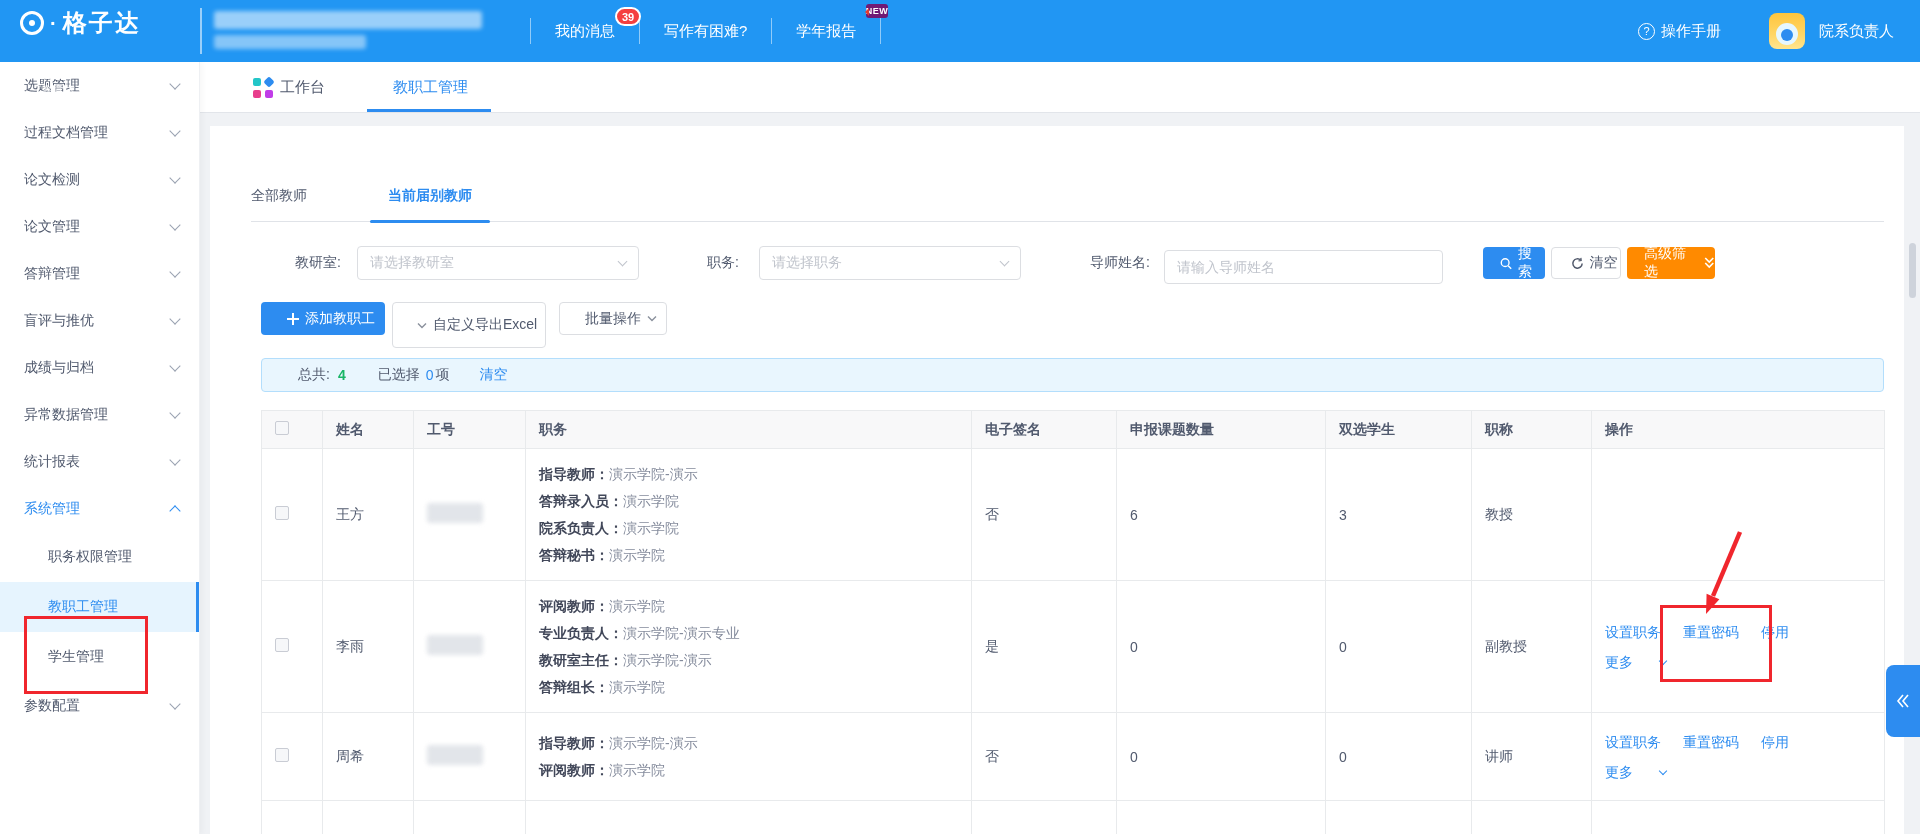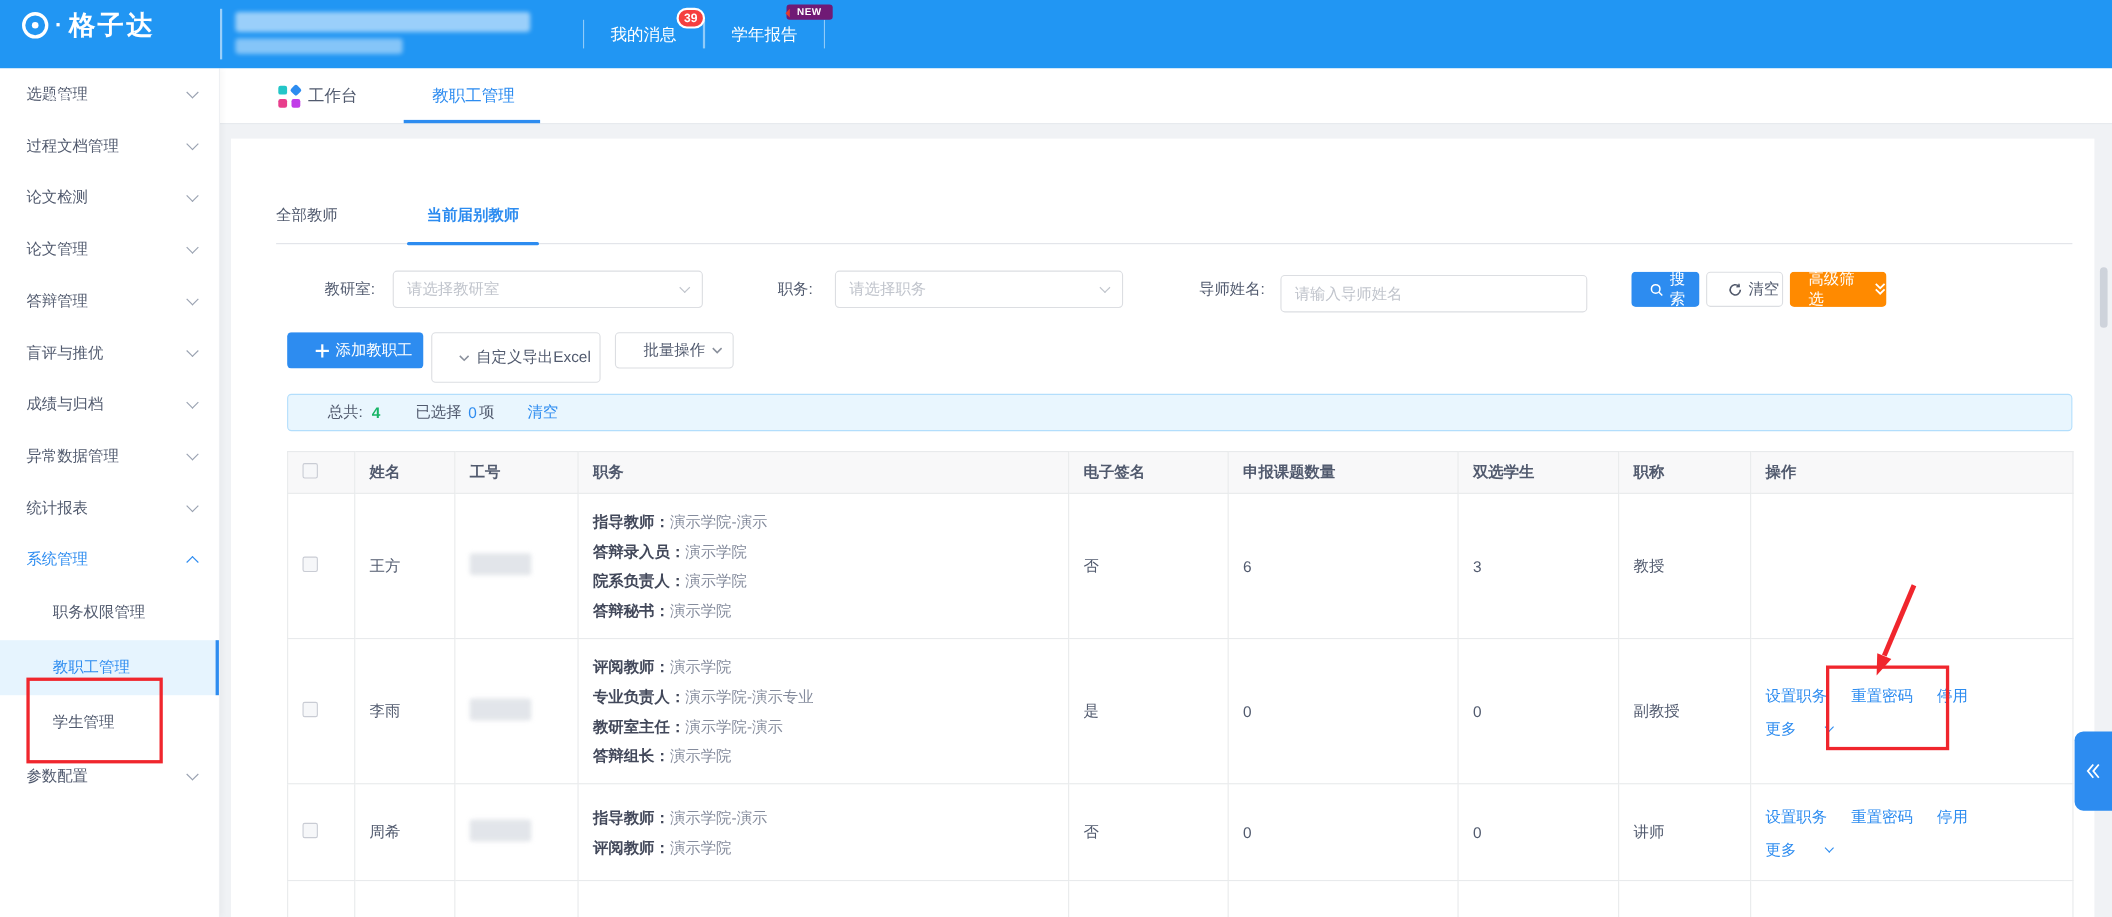--- a/index.html
+++ b/index.html
@@ -17,21 +17,21 @@
   .logo-sub { margin-top:3px; display:flex; align-items:center; gap:6px; }
   .logo-sub .dash { width:16px; height:1px; background:rgba(255,255,255,.85); }
   .logo-sub .txt { font-size:9px; letter-spacing:3px; color:rgba(255,255,255,.95);margin-top:41px; }
   .hdr-sep { position:absolute; left:200px; top:8px; width:2px; height:46px; background:rgba(255,255,255,.55); }
   .blur-school1 { position:absolute; left:214px; top:11px; width:268px; height:18px; background:rgba(255,255,255,.55); border-radius:3px; filter:blur(2px); }
   .blur-school2 { position:absolute; left:214px; top:35px; width:152px; height:14px; background:rgba(255,255,255,.45); border-radius:3px; filter:blur(2px); }
   .hdr-menu { position:absolute; left:530px; top:0; height:62px; display:flex; align-items:center; }
   .hdr-menu .vsep { width:1px; height:26px; background:rgba(255,255,255,.5); }
   .hdr-menu .mitem { position:relative; color:#fff; font-size:15px; padding:0 24px; height:62px; display:flex; align-items:center; cursor:pointer; }
   .badge-num { position:absolute; top:7px; right:-2px; min-width:26px; height:19px; background:#f53f3f; border:2px solid #fff; border-radius:10px; color:#fff; font-size:11px; font-weight:bold; display:flex; align-items:center; justify-content:center; padding:0 4px; }
-  .badge-new { position:absolute; top:4px; right:-8px; background:#701a75; color:#fff; font-size:9px; font-weight:bold; padding:2px 10px; border-radius:3px; letter-spacing:.5px; }
+  .badge-new { position:absolute; top:4px; right:-8px; background:#701a75; color:#fff; font-size:9px; font-weight:bold; padding:2px 0; border-radius:3px; letter-spacing:.5px; }
   .badge-new::before { content:""; position:absolute; left:-5px; top:4px; border:4px solid transparent; border-right-color:#e23c2f; }
   .hdr-right { position:absolute; right:26px; top:0; height:62px; display:flex; align-items:center; gap:14px; color:#fff; font-size:15px; }
   .qmark { width:17px; height:17px; border:1.5px solid #fff; border-radius:50%; display:inline-flex; align-items:center; justify-content:center; font-size:11px; margin-right:6px; }
   .qmark::after { content:"?"; }
   .manual { display:flex; align-items:center; margin-right:34px; cursor:pointer; }
   .avatar { width:36px; height:36px; border-radius:8px; background:linear-gradient(180deg,#ffc53d 0%,#ffd666 60%,#ffe58f 100%); position:relative; overflow:hidden; }
   .avatar::before { content:""; position:absolute; left:7px; top:10px; width:22px; height:22px; background:#e6f7ff; border-radius:50%; }
   .avatar::after { content:""; position:absolute; left:12px; top:16px; width:12px; height:12px; background:#2d8cf0; border-radius:50%; }
 
   
@@ -137,28 +137,39 @@
   <div class="blur-school1"></div>
   <div class="blur-school2"></div>
 
   <div class="hdr-menu">
     <span class="vsep"></span>
     <div class="mitem">
       <span>我的消息</span>
       <span class="badge-num">39</span>
     </div>
     <span class="vsep"></span>
+    <div class="mitem">
+      <span>写作有困难?</span>
+    </div>
     <span class="vsep"></span>
     <div class="mitem">
       <span>学年报告</span>
       <span class="badge-new">NEW</span>
     </div>
     <span class="vsep"></span>
   </div>
 
+  <div class="hdr-right">
+    <div class="manual">
+      <span class="qmark"></span>
+      <span>操作手册</span>
+    </div>
+    <span class="avatar"></span>
+    <span>院系负责人</span>
+  </div>
 </div>
 
 <div class="side">
   <div class="sitem">
     <span class="lbl">选题管理</span>
       <span class="chev"></span>
   </div>
   <div class="sitem">
     <span class="lbl">过程文档管理</span>
       <span class="chev"></span>

